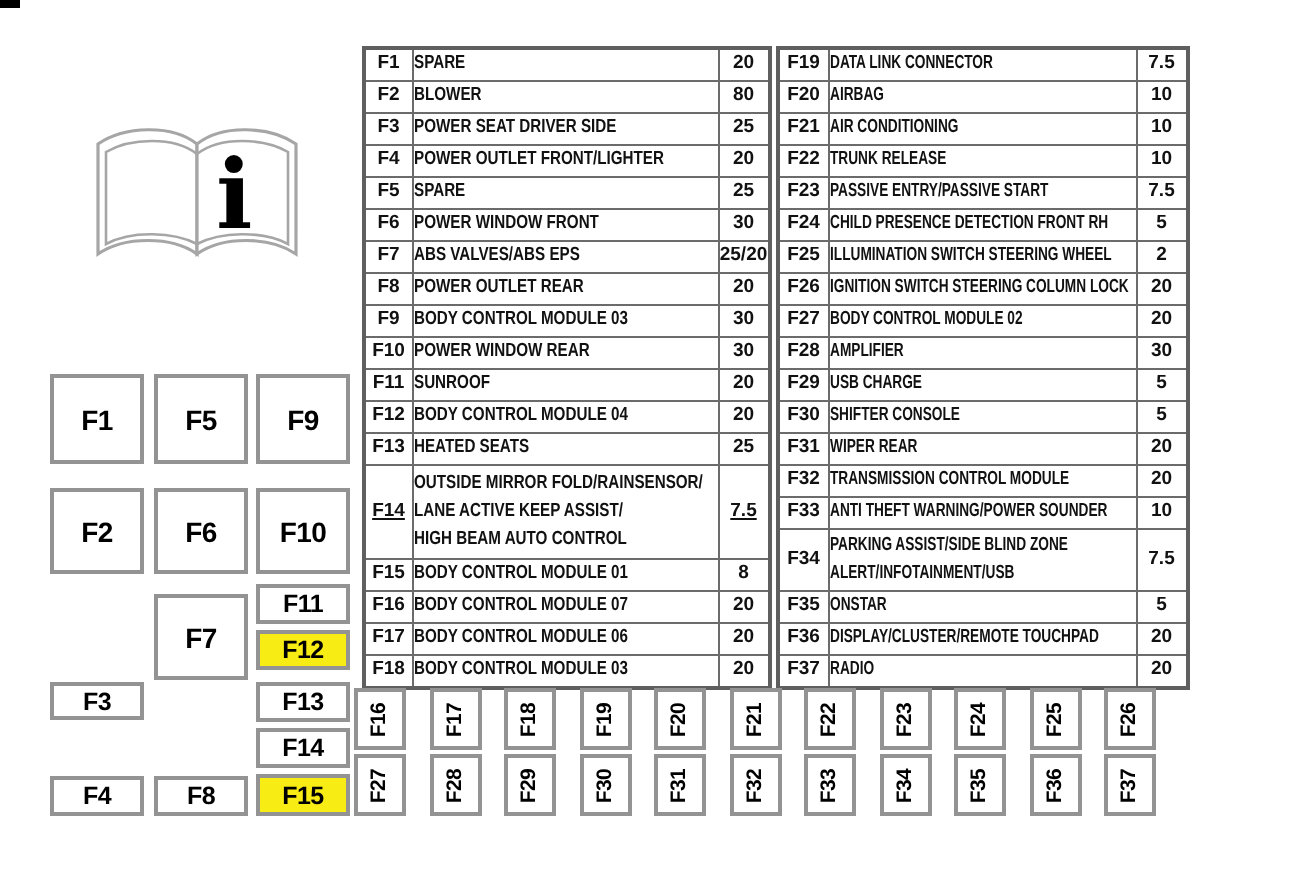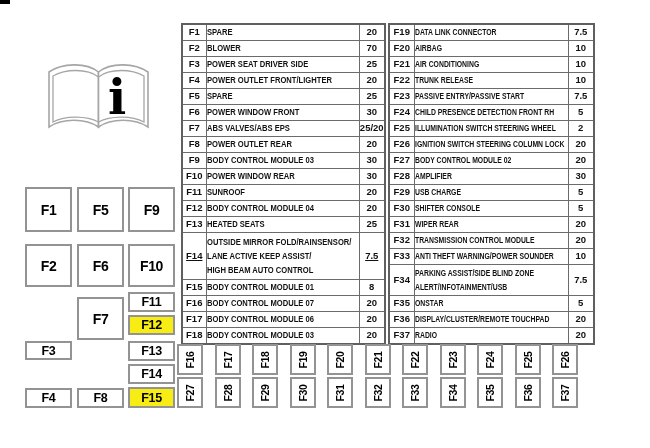--- a/index.html
+++ b/index.html
@@ -99,21 +99,21 @@
       </colgroup>
     <tbody id="ltbody">
         <tr>
           <td class="fcell">F1</td>
           <td class="dcell"><span class="dtext">SPARE</span></td>
           <td class="acell">20</td>
         </tr>
         <tr>
           <td class="fcell">F2</td>
           <td class="dcell"><span class="dtext">BLOWER</span></td>
-          <td class="acell">70</td>
+          <td class="acell">80</td>
         </tr>
         <tr>
           <td class="fcell">F3</td>
           <td class="dcell"><span class="dtext">POWER SEAT DRIVER SIDE</span></td>
           <td class="acell">25</td>
         </tr>
         <tr>
           <td class="fcell">F4</td>
           <td class="dcell"><span class="dtext">POWER OUTLET FRONT/LIGHTER</span></td>
           <td class="acell">20</td>

